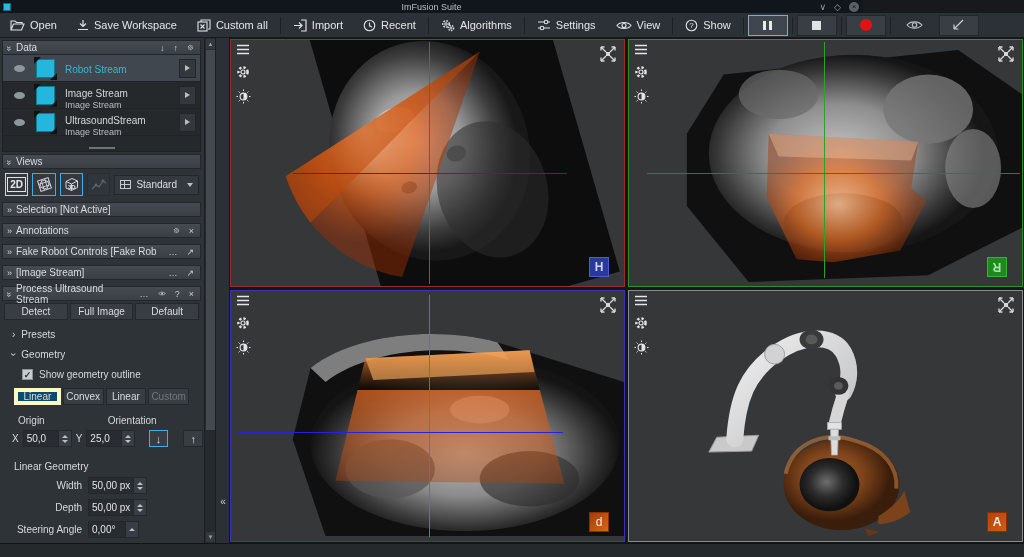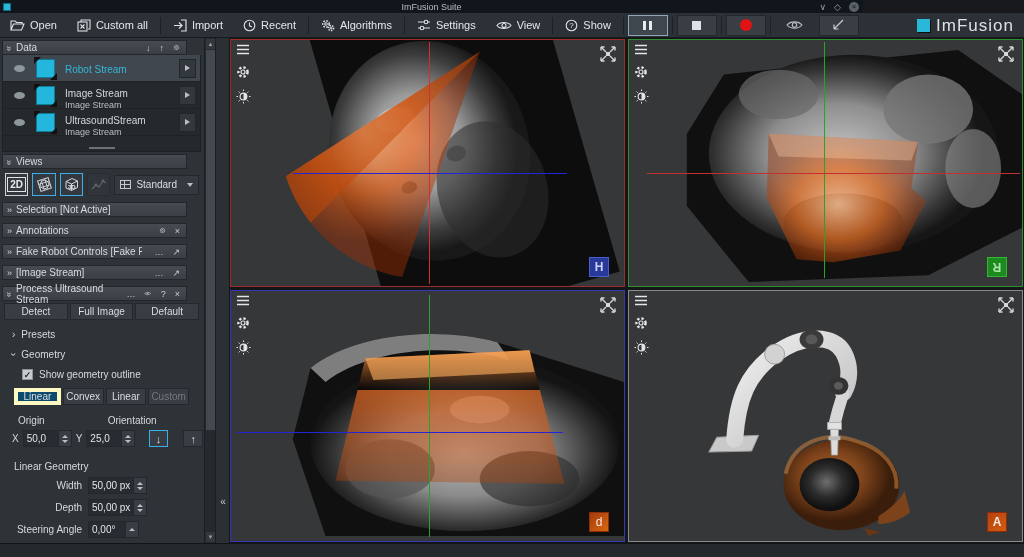--- a/index.html
+++ b/index.html
@@ -31,21 +31,21 @@
 
   
   .sidebar { position:absolute; left:0; top:38px; width:229px; bottom:14px; background:#2e3338; }
   .side-scroll { position:absolute; right:14px; top:0; bottom:0; width:11px; background:#26292d; border-left:1px solid #1c1f22; }
   .side-scroll .sb-arrow { position:absolute; left:1px; width:9px; height:10px; background:#33383d; color:#9aa1a6; font-size:6px; text-align:center; line-height:10px; }
   .side-scroll .sb-thumb { position:absolute; left:1px; top:12px; width:9px; height:380px; background:#44494f; }
   .side-collapse { position:absolute; right:0; top:0; bottom:0; width:14px; background:#2b3034; border-left:1px solid #1c1f22; }
   .collapse-btn { position:absolute; bottom:32px; left:0; width:14px; height:18px; color:#c3c9cd; font-size:10px; text-align:center; line-height:18px; }
   .side-inner { position:absolute; left:0; top:0; right:26px; bottom:0; overflow:hidden; }
 
-  .phead { height:15px; margin:2px 16px 0 2px; background:linear-gradient(#454b51,#3a3f45); border:1px solid #23262a; display:flex; align-items:center; font-size:10px; color:#d8dce0; padding:0 4px; gap:5px; }
+  .phead { height:15px; margin:2px 2px 0 2px; background:linear-gradient(#454b51,#3a3f45); border:1px solid #23262a; display:flex; align-items:center; font-size:10px; color:#d8dce0; padding:0 4px; gap:5px; }
   .chev { color:#cfd4d8; font-size:9px; letter-spacing:-1px; display:inline-block; }
   .chev.down { transform:rotate(90deg); }
   .phead .sp { flex:1; }
   .phead .hicon { color:#c8cdd1; font-size:9px; padding:0 2px; }
 
   .datalist { margin:0 2px; background:#26292c; border:1px solid #1e2124; border-top:none; }
   .drow { display:flex; align-items:center; height:27px; border-bottom:1px solid #202326; position:relative; }
   .drow.sel { background:#41474e; }
   .eyeblob { width:11px; height:7px; border-radius:50%; background:#8d979c; margin:0 10px 0 11px; }
   .thumb { width:21px; height:21px; position:relative; margin-right:9px; }
@@ -141,20 +141,26 @@
   </div>
 
   <div class="toolbar">
     <div class="tbtn">
       <svg width="15" height="12" viewBox="0 0 15 12">
           <path d="M1 11 L1 2 L5 2 L6.5 3.5 L12 3.5 L12 5 M1 11 L3.5 5 L14 5 L11.5 11 Z" fill="none" stroke="#dfe2e4" stroke-width="1.1"></path>
         </svg>
       <span>Open</span>
     </div>
     <div class="tbtn">
+      <svg width="12" height="12" viewBox="0 0 12 12">
+          <path d="M6 1 L6 7 M3 4.5 L6 7.5 L9 4.5 M1 10.5 L11 10.5" fill="none" stroke="#dfe2e4" stroke-width="1.2"></path>
+        </svg>
+      <span>Save Workspace</span>
+    </div>
+    <div class="tbtn">
       <svg width="14" height="13" viewBox="0 0 14 13">
           <path d="M4 3 L4 1 L13 1 L13 10 L11 10" fill="none" stroke="#dfe2e4" stroke-width="1.1"></path>
           <rect x="1" y="3" width="9" height="9" fill="none" stroke="#dfe2e4" stroke-width="1.1"></rect>
           <path d="M3.5 5.5 L7.5 9.5 M7.5 5.5 L3.5 9.5" stroke="#dfe2e4" stroke-width="1.1"></path>
         </svg>
       <span>Custom all</span>
     </div>
     <div class="tsep"></div>
     <div class="tbtn">
       <svg width="14" height="13" viewBox="0 0 14 13">
@@ -222,24 +228,20 @@
     <div class="mediabtn" style="border:none;background:transparent">
       <svg width="17" height="12" viewBox="0 0 17 12">
           <path d="M1 6 C4.5 1.8 12.5 1.8 16 6 C12.5 10.2 4.5 10.2 1 6 Z" fill="none" stroke="#b9bfc4" stroke-width="1.1"></path>
           <circle cx="8.5" cy="6" r="2.2" fill="none" stroke="#b9bfc4" stroke-width="1.1"></circle>
         </svg>
     </div>
     <div class="mediabtn">
       <svg width="13" height="12" viewBox="0 0 13 12">
           <path d="M11 1 L2 10 M2 10 L2 5.5 M2 10 L6.5 10" fill="none" stroke="#c9ced2" stroke-width="1.2"></path>
         </svg>
-    </div>
-    <div class="brand">
-      <span class="brandsq"></span>
-      <span class="brandtxt">ImFusion</span>
     </div>
   </div>
 
   <div class="sidebar">
     <div class="side-inner">
 
       <div class="phead">
         <span class="chev down">»</span>
         <span>Data</span>
         <span class="sp"></span>

